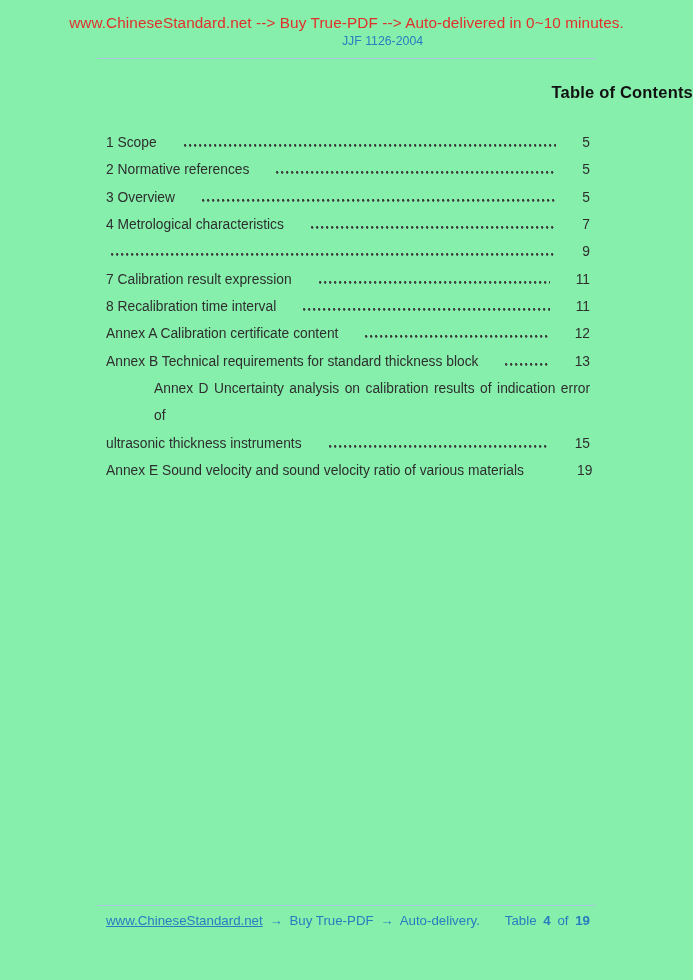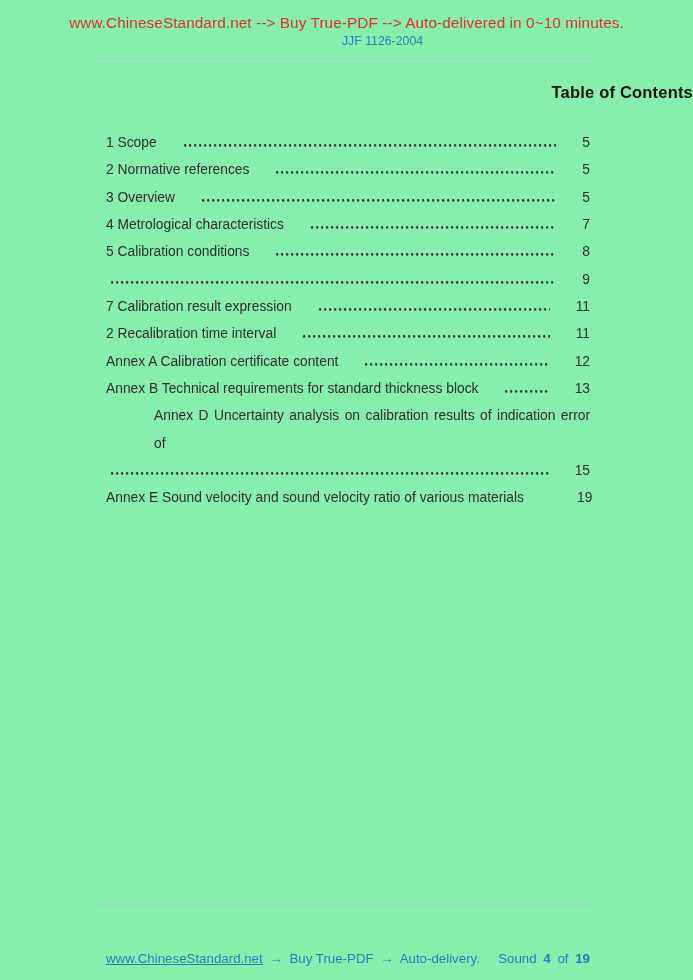--- a/index.html
+++ b/index.html
@@ -91,21 +91,21 @@
     line-height: 27.35px;
     text-align: justify;
     text-align-last: justify;
     white-space: normal;
     margin-left: 48px;
   }
 
   
   .footer-bar {
     position: absolute;
-    top: 951px;
+    top: 913px;
     left: 106px;
     width: 484px;
     display: flex;
     justify-content: space-between;
     align-items: baseline;
     color: #2a7cc0;
     font-size: 13.3px;
     white-space: nowrap;
   }
   .footer-link {
@@ -154,41 +154,34 @@
       </div>
       <div>
         <div class="toc-row">
           <span class="toc-label">4 Metrological characteristics</span>
           <span class="toc-dots"></span>
           <span class="toc-page">7</span>
         </div>
       </div>
       <div>
         <div class="toc-row">
-          <span class="toc-label">5 Calibration conditions</span>
-          <span class="toc-dots"></span>
-          <span class="toc-page">8</span>
-        </div>
-      </div>
-      <div>
-        <div class="toc-row">
           <span class="toc-dots"></span>
           <span class="toc-page">9</span>
         </div>
       </div>
       <div>
         <div class="toc-row">
           <span class="toc-label">7 Calibration result expression</span>
           <span class="toc-dots"></span>
           <span class="toc-page">11</span>
         </div>
       </div>
       <div>
         <div class="toc-row">
-          <span class="toc-label">2 Recalibration time interval</span>
+          <span class="toc-label">8 Recalibration time interval</span>
           <span class="toc-dots"></span>
           <span class="toc-page">11</span>
         </div>
       </div>
       <div>
         <div class="toc-row">
           <span class="toc-label">Annex A Calibration certificate content</span>
           <span class="toc-dots"></span>
           <span class="toc-page">12</span>
         </div>
@@ -196,20 +189,21 @@
       <div>
         <div class="toc-row">
           <span class="toc-label">Annex B Technical requirements for standard thickness block</span>
           <span class="toc-dots"></span>
           <span class="toc-page">13</span>
         </div>
       </div>
       <div>
         <div class="toc-justified">Annex D Uncertainty analysis on calibration results of indication error of</div>
         <div class="toc-row">
+          <span class="toc-label">ultrasonic thickness instruments</span>
           <span class="toc-dots"></span>
           <span class="toc-page">15</span>
         </div>
       </div>
       <div>
         <div class="toc-row">
           <span class="toc-label">Annex E Sound velocity and sound velocity ratio of various materials</span>
           <span class="toc-dots"></span>
           <span class="toc-page">19</span>
         </div>
@@ -220,20 +214,20 @@
 
   <div class="footer-bar">
     <div class="footer-left">
       <span class="footer-link">www.ChineseStandard.net</span>
       <span>→</span>
       <span>Buy True-PDF</span>
       <span>→</span>
       <span>Auto-delivery.</span>
     </div>
     <div class="footer-right">
-      <span>Sound</span>
+      <span>Table</span>
       <span class="bold">4</span>
       <span>of</span>
       <span class="bold">19</span>
     </div>
   </div>
 
 </div>
 
 </body></html>

